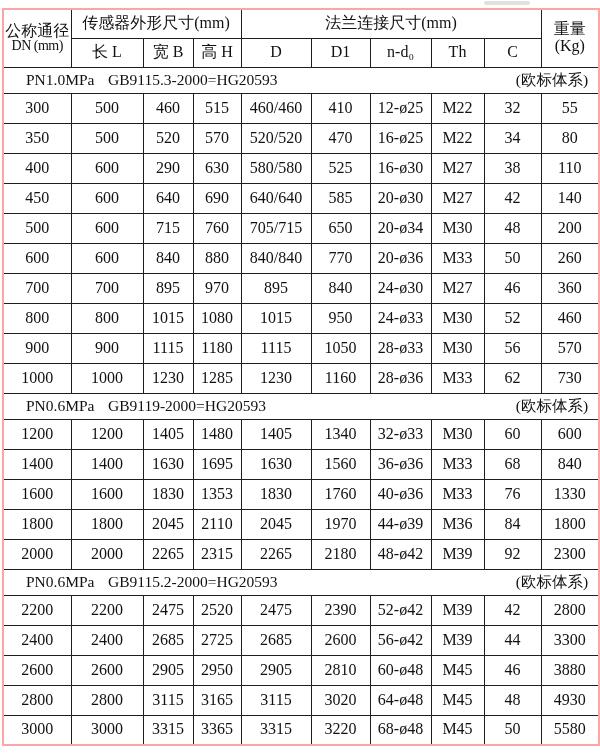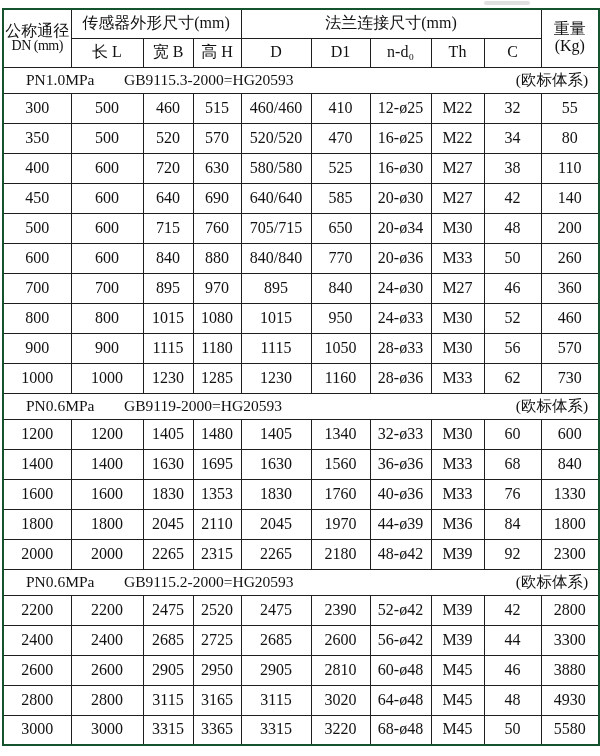--- a/index.html
+++ b/index.html
@@ -26,21 +26,21 @@
     border-radius: 2px;
     opacity: 0.55;
   }
   table.spec {
     position: absolute;
     left: 2px;
     top: 8px;
     width: 596px;
     border-collapse: collapse;
     table-layout: fixed;
-    border: 2px solid #14532d;
+    border: 2px solid #fca5a5;
   }
   table.spec td {
     border: 1.5px solid #1f1f1f;
     text-align: center;
     vertical-align: middle;
     padding: 0;
     font-size: 16px;
     line-height: 1.05;
     overflow: hidden;
     white-space: nowrap;
@@ -52,21 +52,21 @@
   tr.data-row { height: 30px; margin-left: 26px; }
   tr.sec-row { height: 26px; }
   tr.sec-row td { text-align: left; }
   .sec-flex {
     display: flex;
     align-items: flex-end;
     padding: 0 10px 0 22px;
     font-size: 15.5px;
   }
   .sec-pn { width: 70px; flex: none; }
-  .sec-standard { margin-left: 28px; }
+  .sec-standard { margin-left: 12px; }
   .sec-note { margin-left: auto; }
 </style>
 </head>
 <body>
 
 <div class="artifact"></div>
 
 <table class="spec">
   <colgroup>
     <col style="width:68px">
@@ -134,21 +134,21 @@
         <td>520/520</td>
         <td>470</td>
         <td>16-ø25</td>
         <td>M22</td>
         <td>34</td>
         <td>80</td>
       </tr>
       <tr class="data-row">
         <td>400</td>
         <td>600</td>
-        <td>720</td>
+        <td>290</td>
         <td>630</td>
         <td>580/580</td>
         <td>525</td>
         <td>16-ø30</td>
         <td>M27</td>
         <td>38</td>
         <td>110</td>
       </tr>
       <tr class="data-row">
         <td>450</td>

